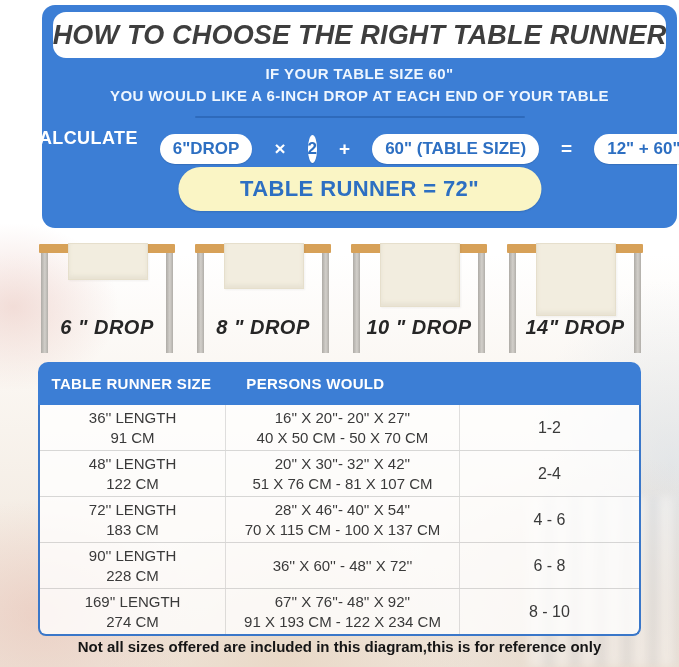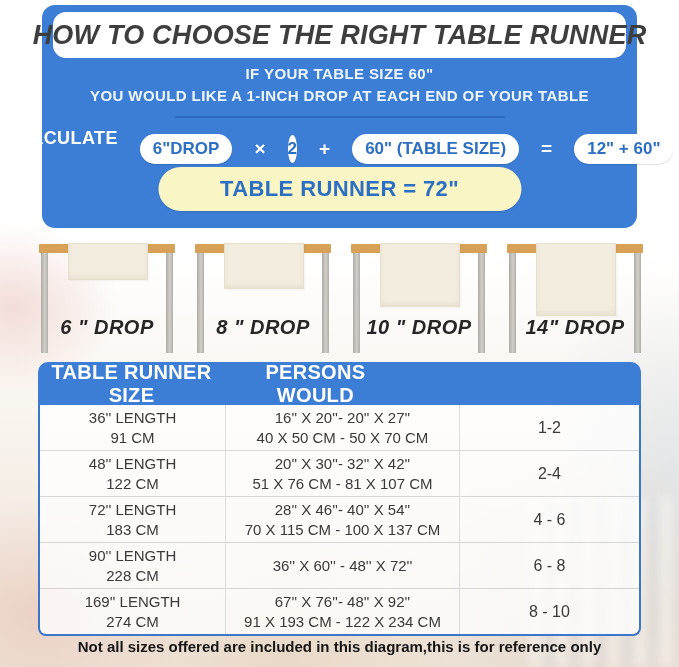--- a/index.html
+++ b/index.html
@@ -13,21 +13,21 @@
       radial-gradient(ellipse 220px 160px at 6% 92%, rgba(231,190,178,0.55), transparent 72%),
       radial-gradient(ellipse 260px 200px at 42% 98%, rgba(229,208,186,0.6), transparent 72%),
       radial-gradient(ellipse 300px 230px at 88% 92%, rgba(219,203,188,0.55), transparent 70%),
       radial-gradient(ellipse 200px 260px at 99% 70%, rgba(208,219,230,0.5), transparent 72%),
       linear-gradient(180deg, #ffffff 0%, #ffffff 38%, #faf6f1 58%, #f3ebe2 82%, #efe5da 100%);
   }
   .bg-stripes{position:absolute;right:0;bottom:0;width:150px;height:170px;opacity:.5;filter:blur(5px);
     background:repeating-linear-gradient(90deg, rgba(255,255,255,0.8) 0 14px, rgba(203,214,226,0.55) 14px 26px);}
 
   
-  .blue-panel{position:absolute;left:42px;top:5px;width:595px;height:223px;background:#3c7ed5;border-radius:13px;}
+  .blue-panel{position:absolute;left:42px;top:5px;width:595px;height:223px;background:#3c7ed5;border-radius:13px;padding-left:40px;}
   .title-box{position:absolute;left:11px;top:7px;right:11px;height:46px;background:#ffffff;border-radius:13px;
     display:flex;align-items:center;justify-content:center;}
   .title-box span{font-size:27px;font-weight:bold;font-style:italic;color:#3e3e3e;letter-spacing:.2px;white-space:nowrap;}
   .intro-line{position:absolute;left:0;right:0;text-align:center;color:#eef6ff;font-weight:bold;font-size:15px;letter-spacing:.4px;}
   .intro-1{top:60px;}
   .intro-2{top:82px;}
   .divider{position:absolute;top:111px;left:50%;transform:translateX(-50%);width:330px;height:2px;background:rgba(21,70,140,0.35);border-radius:1px;}
 
   .formula{position:absolute;top:126px;left:0;right:0;height:36px;display:flex;align-items:center;justify-content:center;gap:22px;}
   .calc-label{color:#ffffff;font-weight:bold;font-size:18px;letter-spacing:.4px;}
@@ -52,21 +52,21 @@
   .fig1 .runner{height:35px;}
   .fig2 .runner{height:44px;}
   .fig3 .runner{height:62px;}
   .fig4 .runner{height:71px;}
   .drop-label{position:absolute;top:73px;left:0;right:0;text-align:center;
     font-weight:bold;font-style:italic;font-size:20px;color:#262626;letter-spacing:.5px;white-space:nowrap;}
 
   
   .size-table{position:absolute;left:38px;top:362px;width:603px;}
   .st-header{display:flex;background:#3c7ed5;border-radius:10px 10px 0 0;height:43px;align-items:center;}
-  .st-header > div{text-align:center;color:#ffffff;font-weight:bold;font-size:20px;letter-spacing:.3px;}
+  .st-header > div{text-align:center;color:#ffffff;font-weight:bold;font-size:15px;letter-spacing:.3px;}
   .c1{width:31%;} .c2{width:39%;} .c3{width:30%;}
   .st-body{border:2px solid #3a77c9;border-top:none;border-radius:0 0 8px 8px;background:rgba(255,255,255,0.78);overflow:hidden;}
   .st-row{display:flex;height:45px;}
   .st-row + .st-row{border-top:1px solid rgba(130,130,130,0.3);}
   .st-row > div{display:flex;flex-direction:column;align-items:center;justify-content:center;
     font-size:15px;color:#3a3a3a;line-height:1.32;text-align:center;}
   .st-row .c1{border-right:1px solid rgba(130,130,130,0.25);}
   .st-row .c2{border-right:1px solid rgba(130,130,130,0.25);}
   .st-row .c3{font-size:16px;}
 
@@ -77,21 +77,21 @@
 
 <div class="page">
   <div class="bg-photo"></div>
   <div class="bg-stripes"></div>
 
   <div class="blue-panel">
     <div class="title-box">
       <span>HOW TO CHOOSE THE RIGHT TABLE RUNNER</span>
     </div>
     <div class="intro-line intro-1">IF YOUR TABLE SIZE 60"</div>
-    <div class="intro-line intro-2">YOU WOULD LIKE A 1-INCH DROP AT EACH END OF YOUR TABLE</div>
+    <div class="intro-line intro-2">YOU WOULD LIKE A 6-INCH DROP AT EACH END OF YOUR TABLE</div>
     <div class="divider"></div>
 
     <div class="formula">
       <span class="calc-label">CALCULATE :</span>
       <span class="pill">6"DROP</span>
       <span class="op">×</span>
       <span class="circle">2</span>
       <span class="op">+</span>
       <span class="pill">60"  (TABLE SIZE)</span>
       <span class="op">=</span>

